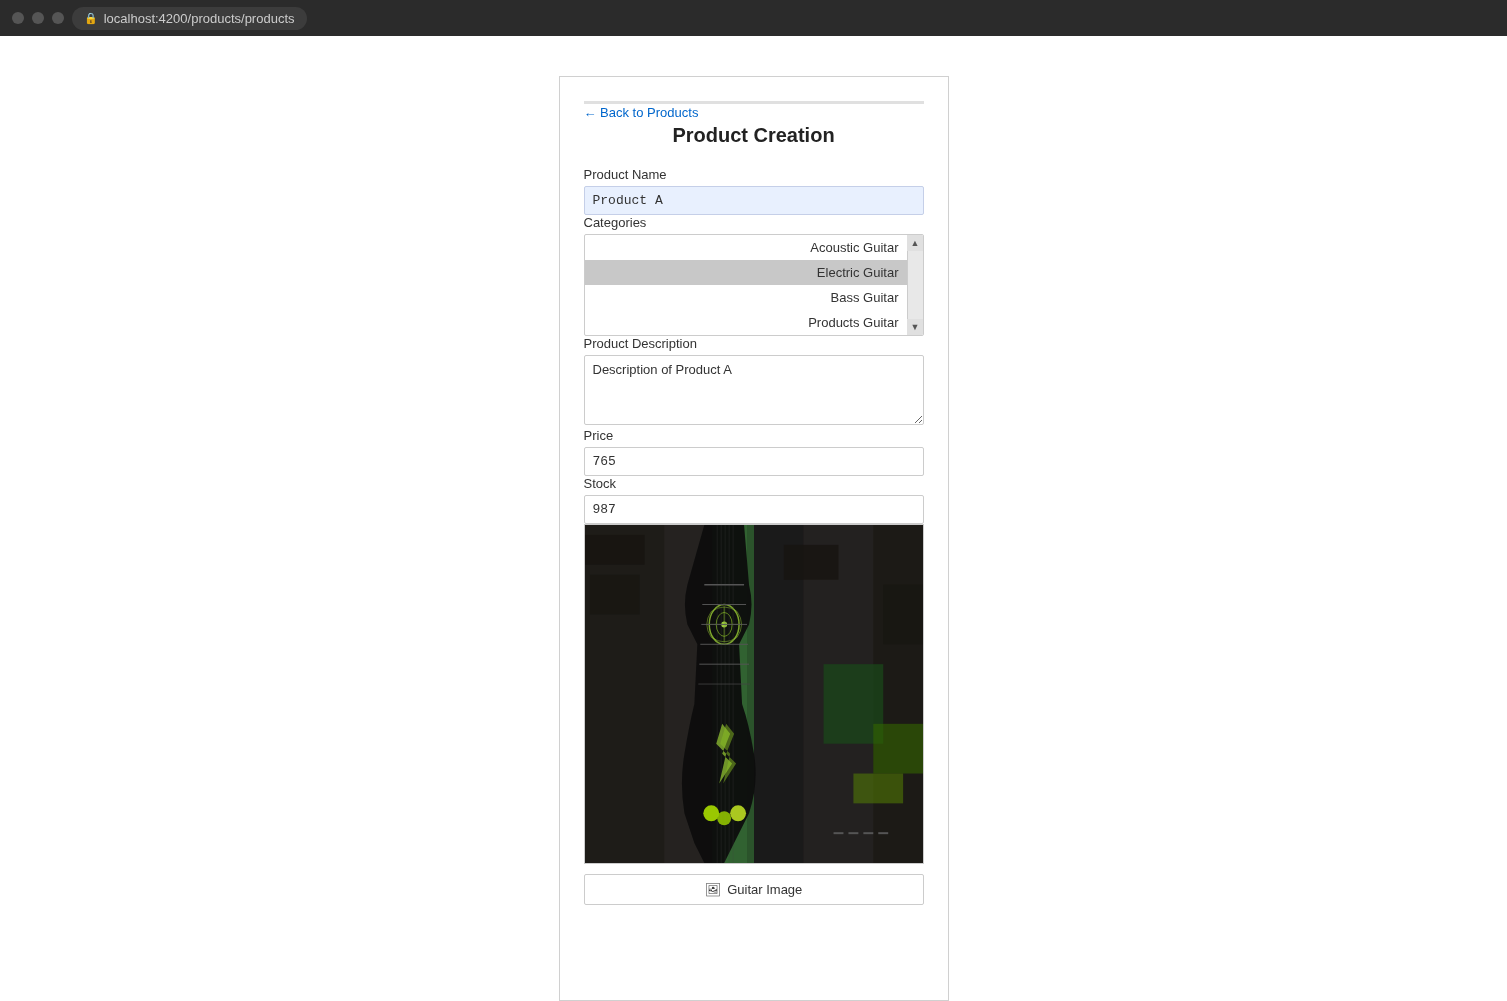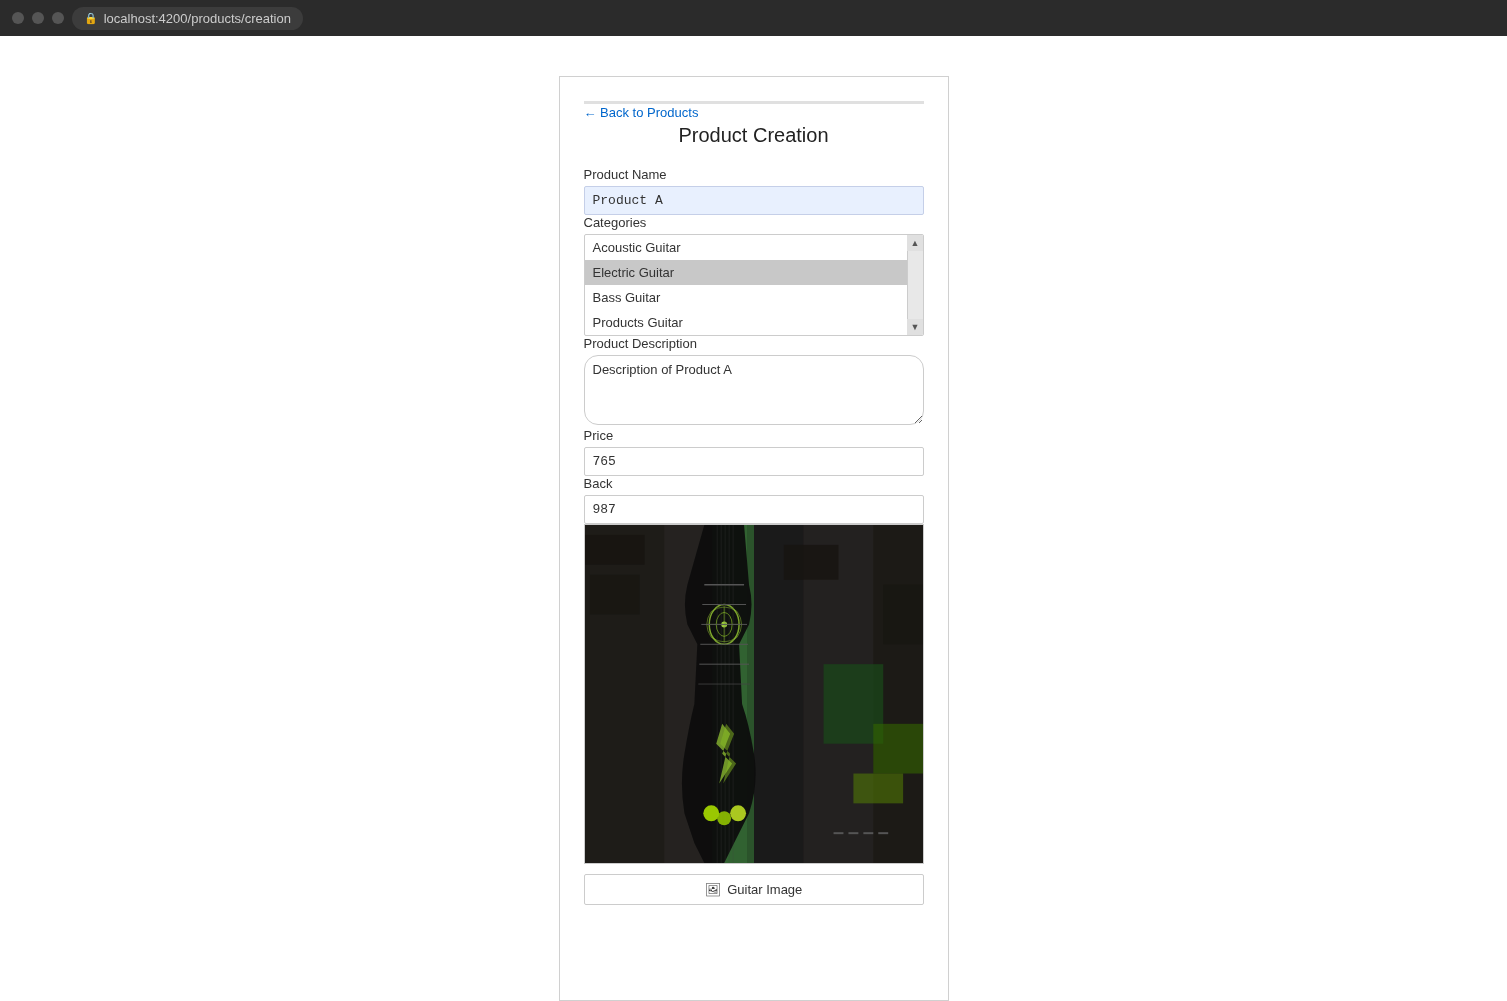--- a/index.html
+++ b/index.html
@@ -66,21 +66,21 @@
       font-size: 13px;
       display: inline-flex;
       align-items: center;
       gap: 4px;
       margin-bottom: 4px;
     }
 
     .page-title {
       text-align: center;
       font-size: 20px;
-      font-weight: normal;
+      font-weight: bold;
       margin-bottom: 20px;
       color: #222;
     }
 
     .form-group {
     }
 
     .form-label {
       display: block;
       font-size: 13px;
@@ -127,21 +127,21 @@
     .categories-wrapper {
       position: relative;
     }
 
     
     .form-textarea {
       width: 100%;
       padding: 6px 8px;
       font-size: 13px;
       border: 1px solid #ccc;
-      border-radius: 14px;
+      border-radius: 2px;
       resize: vertical;
       height: 70px;
       color: #333;
       background: #fff;
       font-family: Arial, sans-serif;
     }
 
     
     .image-preview {
       width: 100%;
@@ -184,21 +184,21 @@
   </style>
 </head>
 <body>
 
 <div class="browser-bar">
   <div class="browser-dot"></div>
   <div class="browser-dot"></div>
   <div class="browser-dot"></div>
   <div class="browser-url">
     <span class="lock-icon">🔒</span>
-    <span>localhost:4200/products/creation</span>
+    <span>localhost:4200/products/products</span>
   </div>
 </div>
 
 <div class="page-bg">
 
   <div class="form-card">
 
     <div class="card-top-border"></div>
 
     
@@ -213,21 +213,21 @@
       <input type="text" class="form-input input-name" value="Product A" style="">
     </div>
 
     
     <div class="form-group">
       <label class="form-label">Categories</label>
       <div class="categories-wrapper">
         <div class="categories-list">
 
           <div style="display:flex;">
-            <div style="flex:1;">
+            <div style="flex:1;text-align:right;">
               <div class="cat-item">Acoustic Guitar</div>
               <div class="cat-item selected">Electric Guitar</div>
               <div class="cat-item">Bass Guitar</div>
               <div class="cat-item">Products Guitar</div>
             </div>
             <div style="width:16px; background:#f0f0f0; border-left:1px solid #ccc; display:flex; flex-direction:column; align-items:center;">
               <div style="width:16px; height:16px; display:flex; align-items:center; justify-content:center; font-size:9px; color:#555; background:#e0e0e0; cursor:pointer;">▲</div>
               <div style="flex:1; width:100%; background:#e8e8e8;"></div>
               <div style="width:16px; height:16px; display:flex; align-items:center; justify-content:center; font-size:9px; color:#555; background:#e0e0e0; cursor:pointer;">▼</div>
             </div>
@@ -243,21 +243,21 @@
     </div>
 
     
     <div class="form-group">
       <label class="form-label">Price</label>
       <input type="text" class="form-input" value="765" style="">
     </div>
 
     
     <div class="form-group">
-      <label class="form-label">Back</label>
+      <label class="form-label">Stock</label>
       <input type="text" class="form-input" value="987" style="">
     </div>
 
     
     <div class="image-preview">
       
       <svg class="guitar-canvas" viewBox="0 0 380 340" preserveAspectRatio="xMidYMid slice" xmlns="http://www.w3.org/2000/svg">
 
         <rect width="380" height="340" fill="#1a1a1a"></rect>
 

